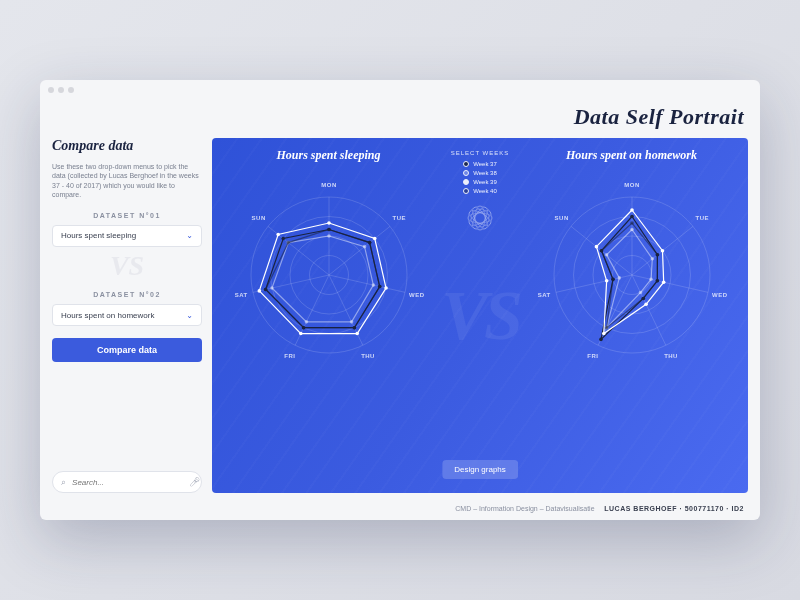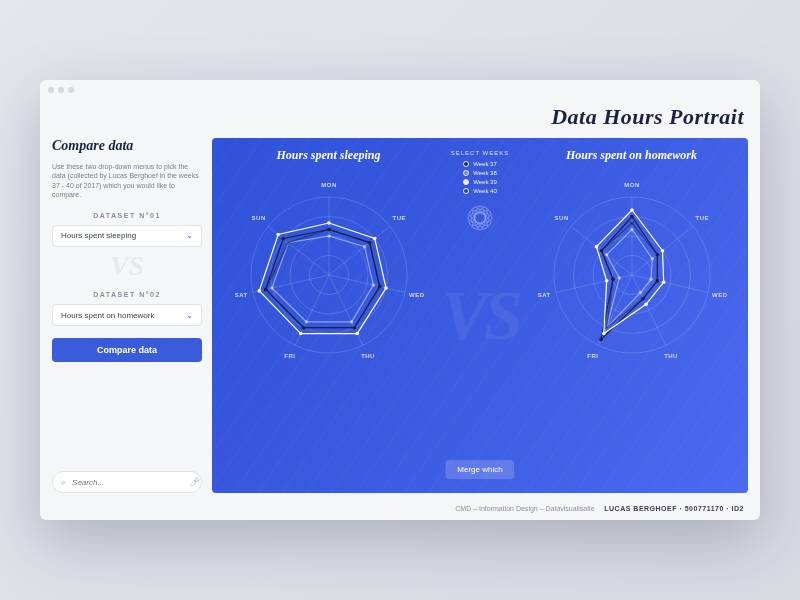--- a/index.html
+++ b/index.html
@@ -122,21 +122,21 @@
 </head>
 <body>
 
 <div class="window">
   <div class="titlebar">
     <div class="traffic"></div>
     <div class="traffic"></div>
     <div class="traffic"></div>
   </div>
   <div class="header">
-    <div class="app-title">Data Hours Portrait</div>
+    <div class="app-title">Data Self Portrait</div>
   </div>
   <div class="body">
 
     <div class="sidebar">
       <div class="side-title">Compare data</div>
       <div class="side-desc">Use these two drop-down menus to pick the data (collected by Lucas Berghoef in the weeks 37 - 40 of 2017) which you would like to compare.</div>
 
       <div class="ds-label">DATASET N°01</div>
       <div class="select">
         <span>Hours spent sleeping</span>
@@ -303,21 +303,21 @@
               <circle cx="130.40952318021095" cy="87.73658143959116" r="1.8" fill="rgba(26,35,64,0.55)"></circle>
               <circle cx="130.34812571672742" cy="113.78554428286418" r="1.8" fill="rgba(26,35,64,0.55)"></circle>
               <circle cx="116.28097721705652" cy="131.4251905654629" r="1.8" fill="rgba(26,35,64,0.55)"></circle>
               <circle cx="79.61780126162284" cy="160.70667877229153" r="1.8" fill="rgba(26,35,64,0.55)"></circle>
               <circle cx="85.98890571245444" cy="112.33915821214813" r="1.8" fill="rgba(26,35,64,0.55)"></circle>
               <circle cx="74.50857218374684" cy="83.68389772750939" r="1.8" fill="rgba(26,35,64,0.55)"></circle>
             </svg>
         </div>
 
       </div>
-      <button class="merge">Merge which</button>
+      <button class="merge">Design graphs</button>
     </div>
 
   </div>
   <div class="footer">
     <span>CMD – Information Design – Datavisualisatie</span>
     &nbsp;&nbsp;&nbsp;
     <b>LUCAS BERGHOEF · 500771170 · ID2</b>
   </div>
 </div>
 

